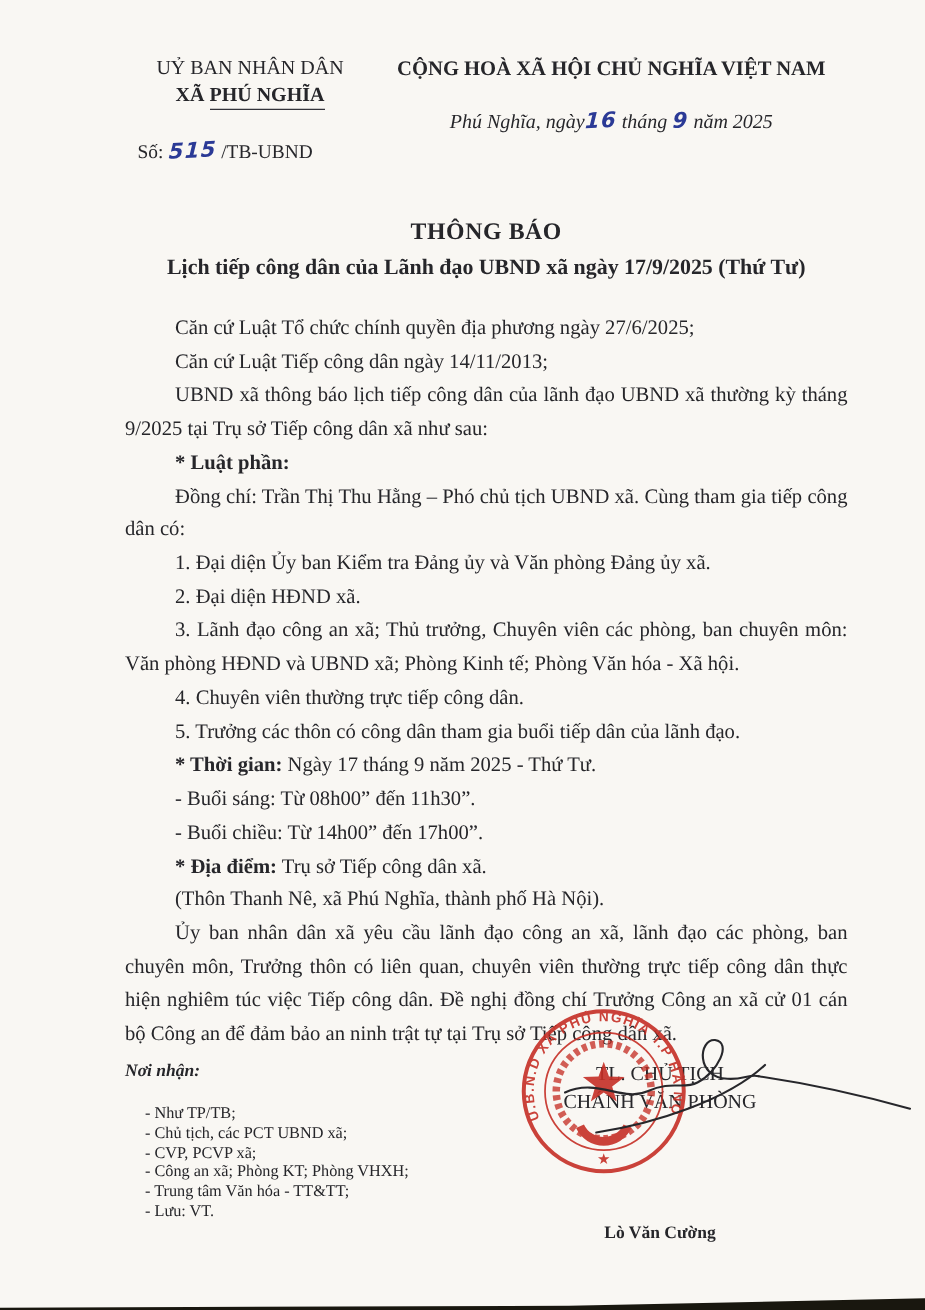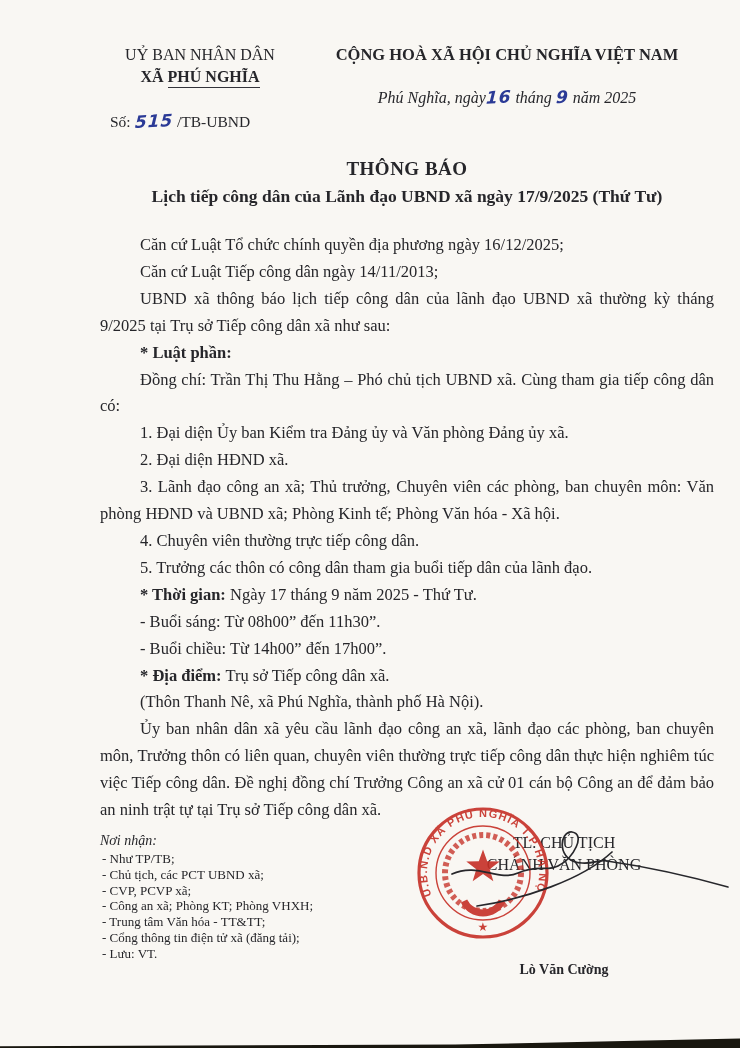--- a/index.html
+++ b/index.html
@@ -1,20 +1,20 @@
 <!DOCTYPE html>
 <html><head>
 <meta charset="utf-8">
 <style>
   html,body{margin:0;padding:0;background:#e8e6e2;}
   .page{
     position:relative;
     width:740px;height:1048px;
     box-sizing:border-box;
-    padding:44px 26px 0 100px;
+    padding:44px 62px 0 100px;
     background:#f9f7f3;
     font-family:"Liberation Serif","DejaVu Serif",serif;
     color:#26262a;
     overflow:hidden;
   }
   
   .hdr{display:flex;}
   .hdr-left{width:200px;text-align:center;font-size:16px;line-height:22px;}
   .hdr-right{flex:1;text-align:center;font-size:16.5px;line-height:22px;}
   .b{font-weight:bold;}
@@ -25,33 +25,33 @@
   .date-line{margin-top:20px;font-style:italic;font-size:16px;}
   .hand{
     font-family:"DejaVu Sans",sans-serif;
     font-style:italic;font-weight:bold;
     color:#2b3a96;
     display:inline-block;
     transform:rotate(-3deg) skewX(-6deg);
     font-size:17px;letter-spacing:1px;
   }
   
-  .title-block{text-align:center;margin-top:24px;}
+  .title-block{text-align:center;margin-top:41px;}
   .t1{font-size:19px;line-height:24px;font-weight:bold;letter-spacing:.5px;}
   .t2{font-size:17.5px;line-height:23px;font-weight:bold;margin-top:4px;}
   
   .body{margin-top:24px;font-size:16.5px;line-height:26.9px;}
   .body p{margin:0;}
   .ind{text-indent:40px;}
   .just{text-align:justify;text-align-last:left;}
   
   .footer{display:flex;margin-top:8px;}
   .recipients{flex:1;}
-  .recipients-heading{font-size:14px;line-height:17px;font-weight:normal;font-style:italic;}
-  .recipients ul{list-style:none;margin:2px;padding:0;font-size:13px;line-height:15.8px;}
+  .recipients-heading{font-size:14px;line-height:17px;font-weight:bold;font-style:italic;}
+  .recipients ul{list-style:none;margin:16px;padding:0;font-size:13px;line-height:15.8px;}
   .sig-block{width:300px;text-align:center;position:relative;}
   .sig-title{font-size:16px;line-height:22px;font-weight:normal;white-space:nowrap;}
   .sig-name{font-size:14px;font-weight:bold;margin-top:86px;}
   
   .overlay{position:absolute;inset:0;width:740px;height:1048px;pointer-events:none;z-index:5;}
   .seal-text-arc{font-family:"Liberation Sans","DejaVu Sans",sans-serif;font-size:11px;font-weight:bold;letter-spacing:1.2px;}
 </style>
 </head>
 <body>
 
@@ -77,21 +77,21 @@
       </div>
     </div>
   </div>
 
   <div class="title-block">
     <div class="t1">THÔNG BÁO</div>
     <div class="t2">Lịch tiếp công dân của Lãnh đạo UBND xã ngày 17/9/2025 (Thứ Tư)</div>
   </div>
 
   <div class="body">
-    <p class="ind">Căn cứ Luật Tổ chức chính quyền địa phương ngày 16/12/2025;</p>
+    <p class="ind">Căn cứ Luật Tổ chức chính quyền địa phương ngày 27/6/2025;</p>
     <p class="ind">Căn cứ Luật Tiếp công dân ngày 14/11/2013;</p>
     <p class="ind just">UBND xã thông báo lịch tiếp công dân của lãnh đạo UBND xã thường kỳ tháng 9/2025 tại Trụ sở Tiếp công dân xã như sau:</p>
     <p class="ind b">* Luật phần:</p>
     <p class="ind just">Đồng chí: Trần Thị Thu Hằng – Phó chủ tịch UBND xã. Cùng tham gia tiếp công dân có:</p>
     <p class="ind">1. Đại diện Ủy ban Kiểm tra Đảng ủy và Văn phòng Đảng ủy xã.</p>
     <p class="ind">2. Đại diện HĐND xã.</p>
     <p class="ind just">3. Lãnh đạo công an xã; Thủ trưởng, Chuyên viên các phòng, ban chuyên môn: Văn phòng HĐND và UBND xã; Phòng Kinh tế; Phòng Văn hóa - Xã hội.</p>
     <p class="ind">4. Chuyên viên thường trực tiếp công dân.</p>
     <p class="ind">5. Trưởng các thôn có công dân tham gia buổi tiếp dân của lãnh đạo.</p>
     <p class="ind"><span class="b">* Thời gian:</span> <span>Ngày 17 tháng 9 năm 2025 - Thứ Tư.</span></p>
@@ -104,21 +104,20 @@
 
   <div class="footer">
     <div class="recipients">
       <div class="recipients-heading">Nơi nhận:</div>
       <ul>
         <li>- Như TP/TB;</li>
         <li>- Chủ tịch, các PCT UBND xã;</li>
         <li>- CVP, PCVP xã;</li>
         <li>- Công an xã; Phòng KT; Phòng VHXH;</li>
         <li>- Trung tâm Văn hóa - TT&amp;TT;</li>
-        <li>- Cổng thông tin điện tử xã (đăng tải);</li>
         <li>- Lưu: VT.</li>
       </ul>
     </div>
     <div class="sig-block">
       <div class="sig-title">TL. CHỦ TỊCH</div>
       <div class="sig-title">CHÁNH VĂN PHÒNG</div>
       <div class="sig-name">Lò Văn Cường</div>
     </div>
   </div>
 

